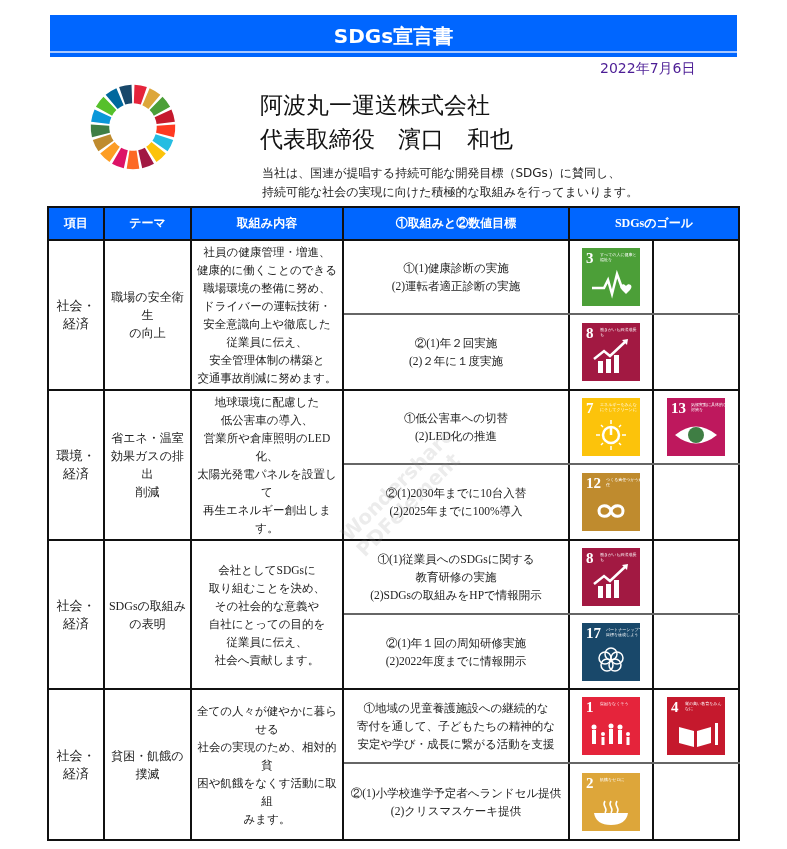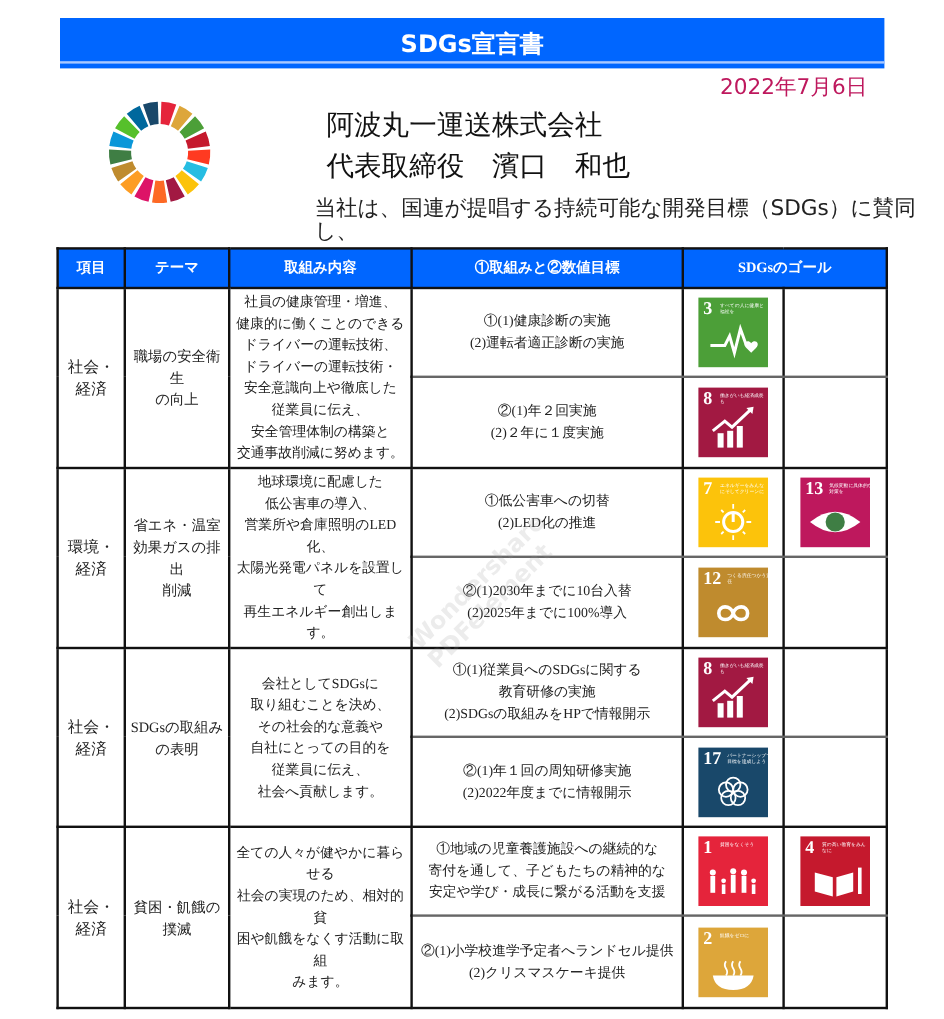--- a/index.html
+++ b/index.html
@@ -2,24 +2,24 @@
 <html><head>
 <meta charset="utf-8">
 <style>
   html, body { margin:0; padding:0; background:#ffffff; }
   body { width:787px; height:849px; position:relative; overflow:hidden;
          font-family:"DejaVu Sans","Liberation Sans",sans-serif; color:#222; }
   .banner { position:absolute; left:50px; top:15px; width:687px; height:42px;
             background:#0066ff; color:#fff; font-weight:bold; font-size:20px;
             display:flex; align-items:center; justify-content:center; }
   .banner-line { position:absolute; left:50px; top:51px; width:687px; height:2px; background:#a9c8ff; }
-  .date { position:absolute; left:600px; top:60px; font-size:18px; color:#be185d; }
+  .date { position:absolute; left:600px; top:60px; font-size:14px; color:#4c1d95; }
   .wheel { position:absolute; left:89px; top:83px; width:88px; height:88px; }
-  .company { position:absolute; left:272px; top:88px; font-size:23px; line-height:34px; color:#111; }
-  .intro { position:absolute; left:262px; top:164px; font-size:18px; line-height:19px; color:#222; }
+  .company { position:absolute; left:260px; top:88px; font-size:23px; line-height:34px; color:#111; }
+  .intro { position:absolute; left:262px; top:164px; font-size:12px; line-height:19px; color:#222; }
 
   table.decl { position:absolute; left:47px; top:206px; width:691px; border-collapse:collapse;
                table-layout:fixed; font-size:11.5px;font-family:Liberation Serif, serif; }
   table.decl th { background:#0066ff; color:#fff; font-weight:bold; font-size:12px; height:31px;
                   border:2px solid #111; padding:0; }
   table.decl td { border:2px solid #111; text-align:center; vertical-align:middle; padding:0 2px;
                   line-height:18px; color:#222; }
   table.decl td.sub-top { border-bottom:2px solid #666; }
   table.decl td.sub-bot { border-top:2px solid #666; }
   .cat { font-size:13px; line-height:20px;margin-top:42px; }
@@ -63,20 +63,21 @@
     <path d="M-15.76,-45.34 A48,48 0 0 1 -1.68,-47.97 L-0.94,-26.98 A27,27 0 0 0 -8.87,-25.50Z" fill="#19486a"></path>
   </svg>
 
 <div class="company">
   <div>阿波丸一運送株式会社</div>
   <div>代表取締役　濱口　和也</div>
 </div>
 
 <div class="intro">
   <div>当社は、国連が提唱する持続可能な開発目標（SDGs）に賛同し、</div>
+  <div>持続可能な社会の実現に向けた積極的な取組みを行ってまいります。</div>
 </div>
 
 <table class="decl">
   <colgroup>
     <col style="width:56px">
       <col style="width:87px">
       <col style="width:152px">
     <col style="width:226px">
       <col style="width:84px">
       <col style="width:86px">
@@ -96,21 +97,21 @@
           <div>社会・</div>
           <div>経済</div>
         </td>
     <td rowspan="2" class="theme">
           <div>職場の安全衛生</div>
           <div>の向上</div>
         </td>
     <td rowspan="2">
           <div>社員の健康管理・増進、</div>
           <div>健康的に働くことのできる</div>
-          <div>ドライバーの運転技術、</div>
+          <div>職場環境の整備に努め、</div>
           <div>ドライバーの運転技術・</div>
           <div>安全意識向上や徹底した</div>
           <div>従業員に伝え、</div>
           <div>安全管理体制の構築と</div>
           <div>交通事故削減に努めます。</div>
         </td>
     <td class="sub-top">
           <div>①(1)健康診断の実施</div>
           <div>(2)運転者適正診断の実施</div>
         </td>

